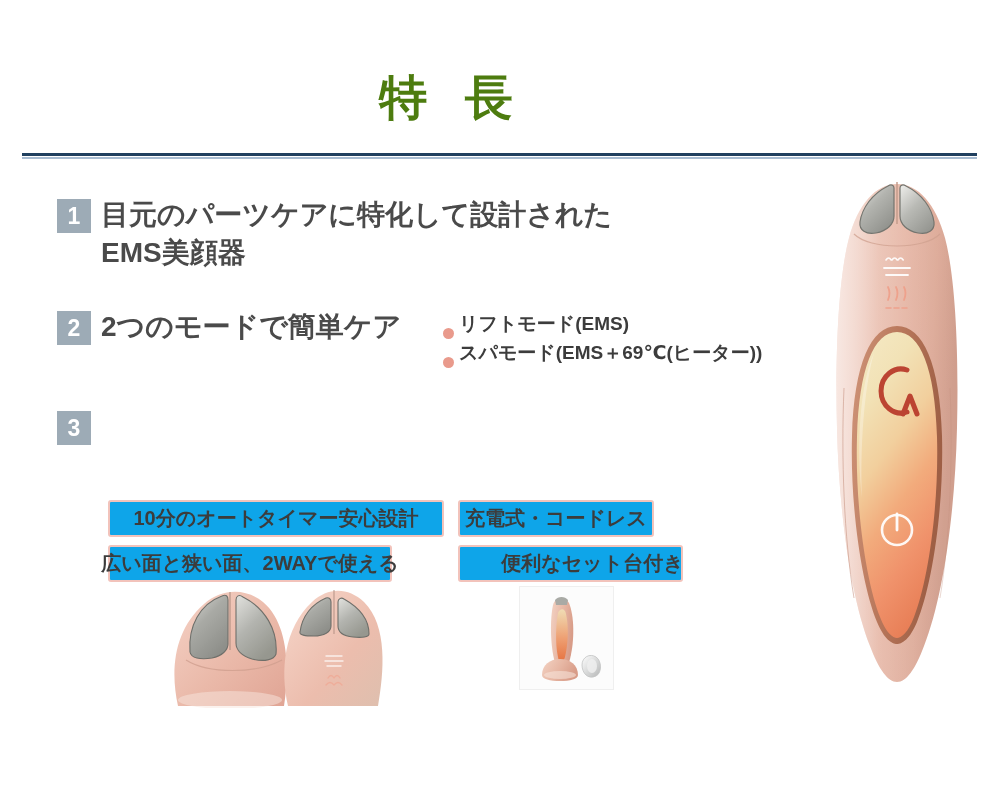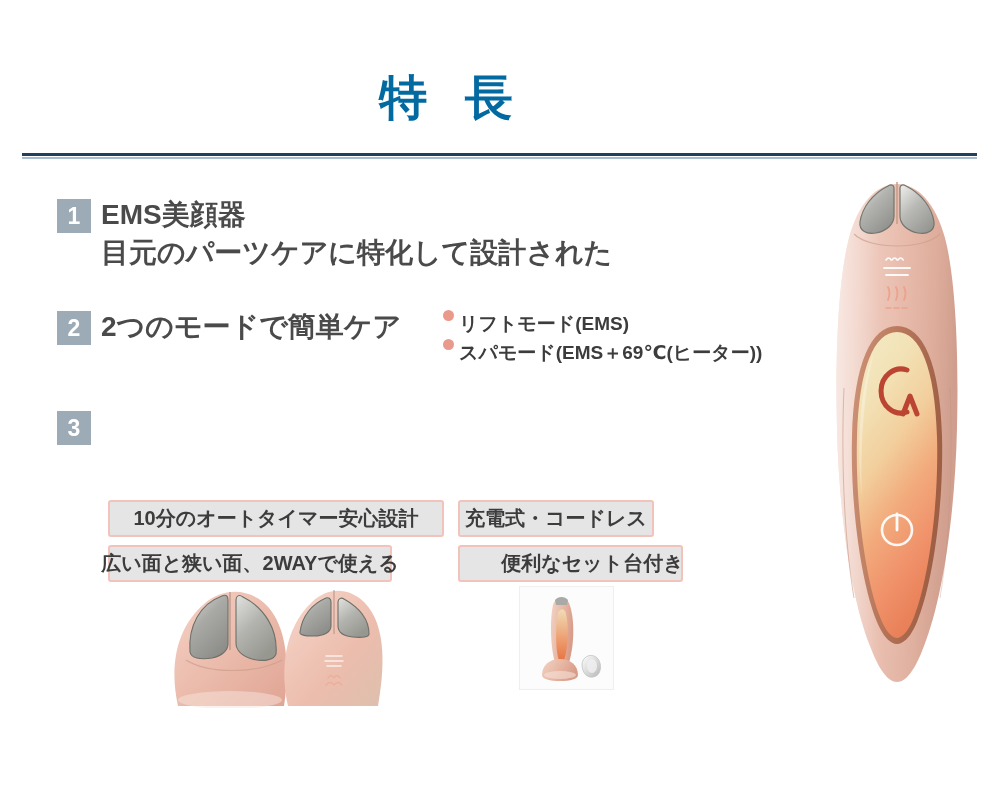--- a/index.html
+++ b/index.html
@@ -22,21 +22,21 @@
   
   .page-title {
     position: absolute;
     left: 0;
     top: 72px;
     width: 892px;
     text-align: center;
     font-size: 48px;
     font-weight: bold;
     letter-spacing: 12px;
-    color: #0369a1;
+    color: #4d7c0f;
     text-indent: 12px;
     line-height: 1.1;
   }
   .title-rule {
     position: absolute;
     left: 22px;
     top: 153px;
     width: 955px;
     height: 3px;
     background: #20405f;
@@ -92,21 +92,21 @@
   #feature-3 { left: 57px; top: 408px; }
 
   
   .mode-list {
     position: absolute;
     left: 443px;
     top: 310px;
   }
   .mode-item {
     display: flex;
-    align-items: flex-start;
+    align-items: flex-end;
     font-size: 19px;
     font-weight: bold;
     color: #3c3c3c;
     line-height: 1.52;
     white-space: nowrap;
   }
   .mode-dot {
     width: 11px;
     height: 11px;
     border-radius: 50%;
@@ -120,21 +120,21 @@
     position: absolute;
     border: 2px solid #f2c3bb;
     border-radius: 3px;
     display: flex;
     align-items: center;
     justify-content: center;
     font-size: 20px;
     font-weight: bold;
     color: #3c3c3c;
     white-space: nowrap;
-    background: #e5e5e5;
+    background: #0ea5e9;
     box-sizing: border-box;
   }
   #spec-1 { left: 108px; top: 500px; width: 336px; height: 37px; }
   #spec-2 { left: 458px; top: 500px; width: 196px; height: 37px; }
   #spec-3 { left: 108px; top: 545px; width: 284px; height: 37px; }
   #spec-4 { left: 458px; top: 545px; width: 225px; height: 37px; padding-left: 44px; }
 
   
   .thumb {
     position: absolute;
@@ -171,22 +171,22 @@
 
 <div id="page">
 
   <div class="page-title">特 長</div>
   <div class="title-rule"></div>
   <div class="title-rule-soft"></div>
 
   <div class="feature" id="feature-1">
     <div class="badge">1</div>
     <div class="feature-body">
+      <div class="feature-head">目元のパーツケアに特化して設計された</div>
       <div class="feature-head">EMS美顔器</div>
-      <div class="feature-head">目元のパーツケアに特化して設計された</div>
     </div>
   </div>
 
   <div class="feature" id="feature-2">
     <div class="badge">2</div>
     <div class="feature-body">
       <div class="feature-head">2つのモードで簡単ケア</div>
     </div>
   </div>
 

